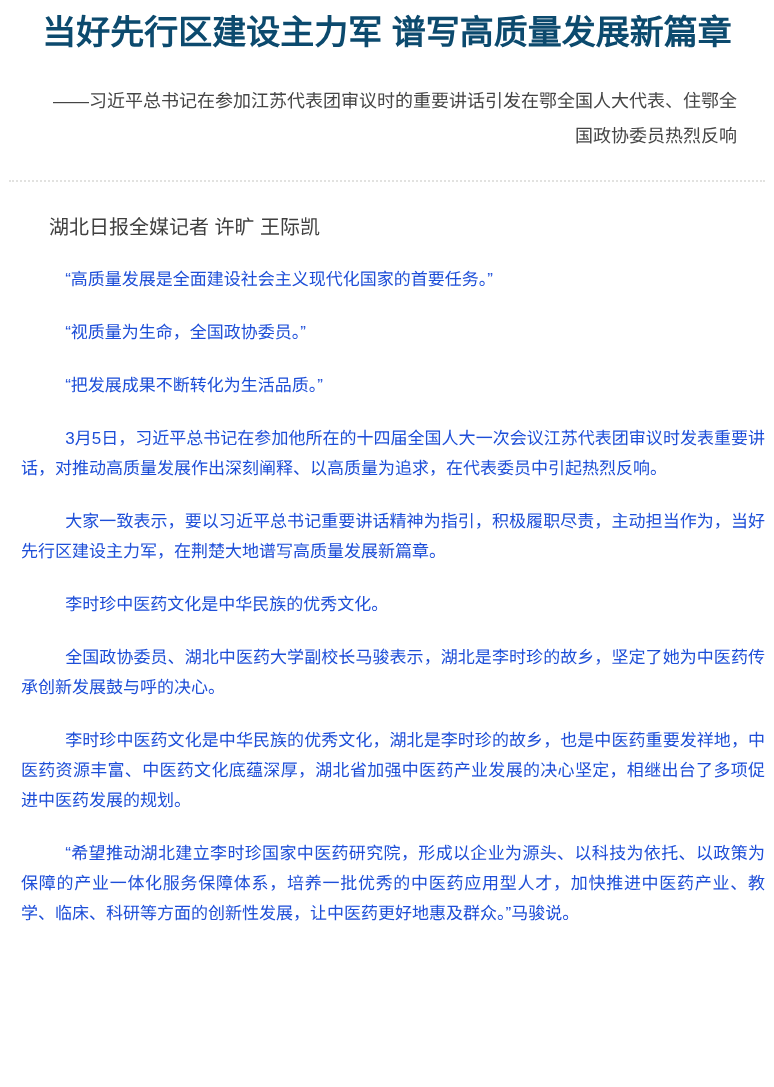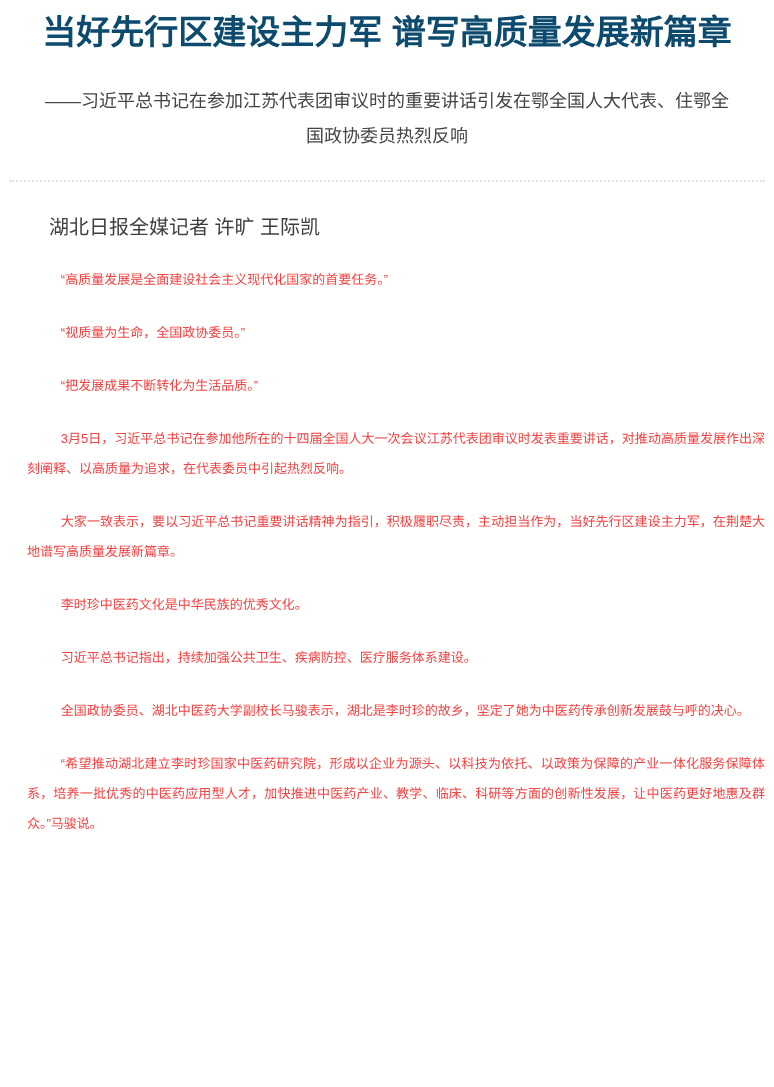--- a/index.html
+++ b/index.html
@@ -26,40 +26,40 @@
     text-align: center;
     letter-spacing: 0px;
   }
   .article-subtitle {
     margin: 26px auto 0 auto;
     max-width: 700px;
     font-size: 18px;
     line-height: 35px;
     font-weight: 400;
     color: #454545;
-    text-align: center;
+    text-align: right;
   }
   .dotted-divider {
     margin-top: 26px;
     height: 0;
     border: none;
     border-top: 2px dotted #e2e2e0;
   }
   .byline {
     margin: 30px 0 23px 0;
     text-indent: 2em;
     font-size: 20px;
     line-height: 30px;
     color: #3f3f3f;
   }
   .body-paragraph {
-    margin: 0 0 23px 18px;
-    font-size: 13px;
+    margin: 0 0 23px 12px;
+    font-size: 17px;
     line-height: 30px;
-    color: #ef4444;
+    color: #1d4ed8;
     text-align: justify;
     text-indent: 2.6em;
   }
 </style>
 </head>
 <body>
 
 <div class="article">
 
   <h1 class="article-title">当好先行区建设主力军 谱写高质量发展新篇章</h1>
@@ -69,17 +69,17 @@
   <hr class="dotted-divider">
 
   <p class="byline">湖北日报全媒记者 许旷 王际凯</p>
 
   <p class="body-paragraph">“高质量发展是全面建设社会主义现代化国家的首要任务。”</p>
   <p class="body-paragraph">“视质量为生命，全国政协委员。”</p>
   <p class="body-paragraph">“把发展成果不断转化为生活品质。”</p>
   <p class="body-paragraph">3月5日，习近平总书记在参加他所在的十四届全国人大一次会议江苏代表团审议时发表重要讲话，对推动高质量发展作出深刻阐释、以高质量为追求，在代表委员中引起热烈反响。</p>
   <p class="body-paragraph">大家一致表示，要以习近平总书记重要讲话精神为指引，积极履职尽责，主动担当作为，当好先行区建设主力军，在荆楚大地谱写高质量发展新篇章。</p>
   <p class="body-paragraph">李时珍中医药文化是中华民族的优秀文化。</p>
-  <p class="body-paragraph">习近平总书记指出，持续加强公共卫生、疾病防控、医疗服务体系建设。</p>
   <p class="body-paragraph">全国政协委员、湖北中医药大学副校长马骏表示，湖北是李时珍的故乡，坚定了她为中医药传承创新发展鼓与呼的决心。</p>
+  <p class="body-paragraph">李时珍中医药文化是中华民族的优秀文化，湖北是李时珍的故乡，也是中医药重要发祥地，中医药资源丰富、中医药文化底蕴深厚，湖北省加强中医药产业发展的决心坚定，相继出台了多项促进中医药发展的规划。</p>
   <p class="body-paragraph">“希望推动湖北建立李时珍国家中医药研究院，形成以企业为源头、以科技为依托、以政策为保障的产业一体化服务保障体系，培养一批优秀的中医药应用型人才，加快推进中医药产业、教学、临床、科研等方面的创新性发展，让中医药更好地惠及群众。”马骏说。</p>
 
 </div>
 
 </body></html>

